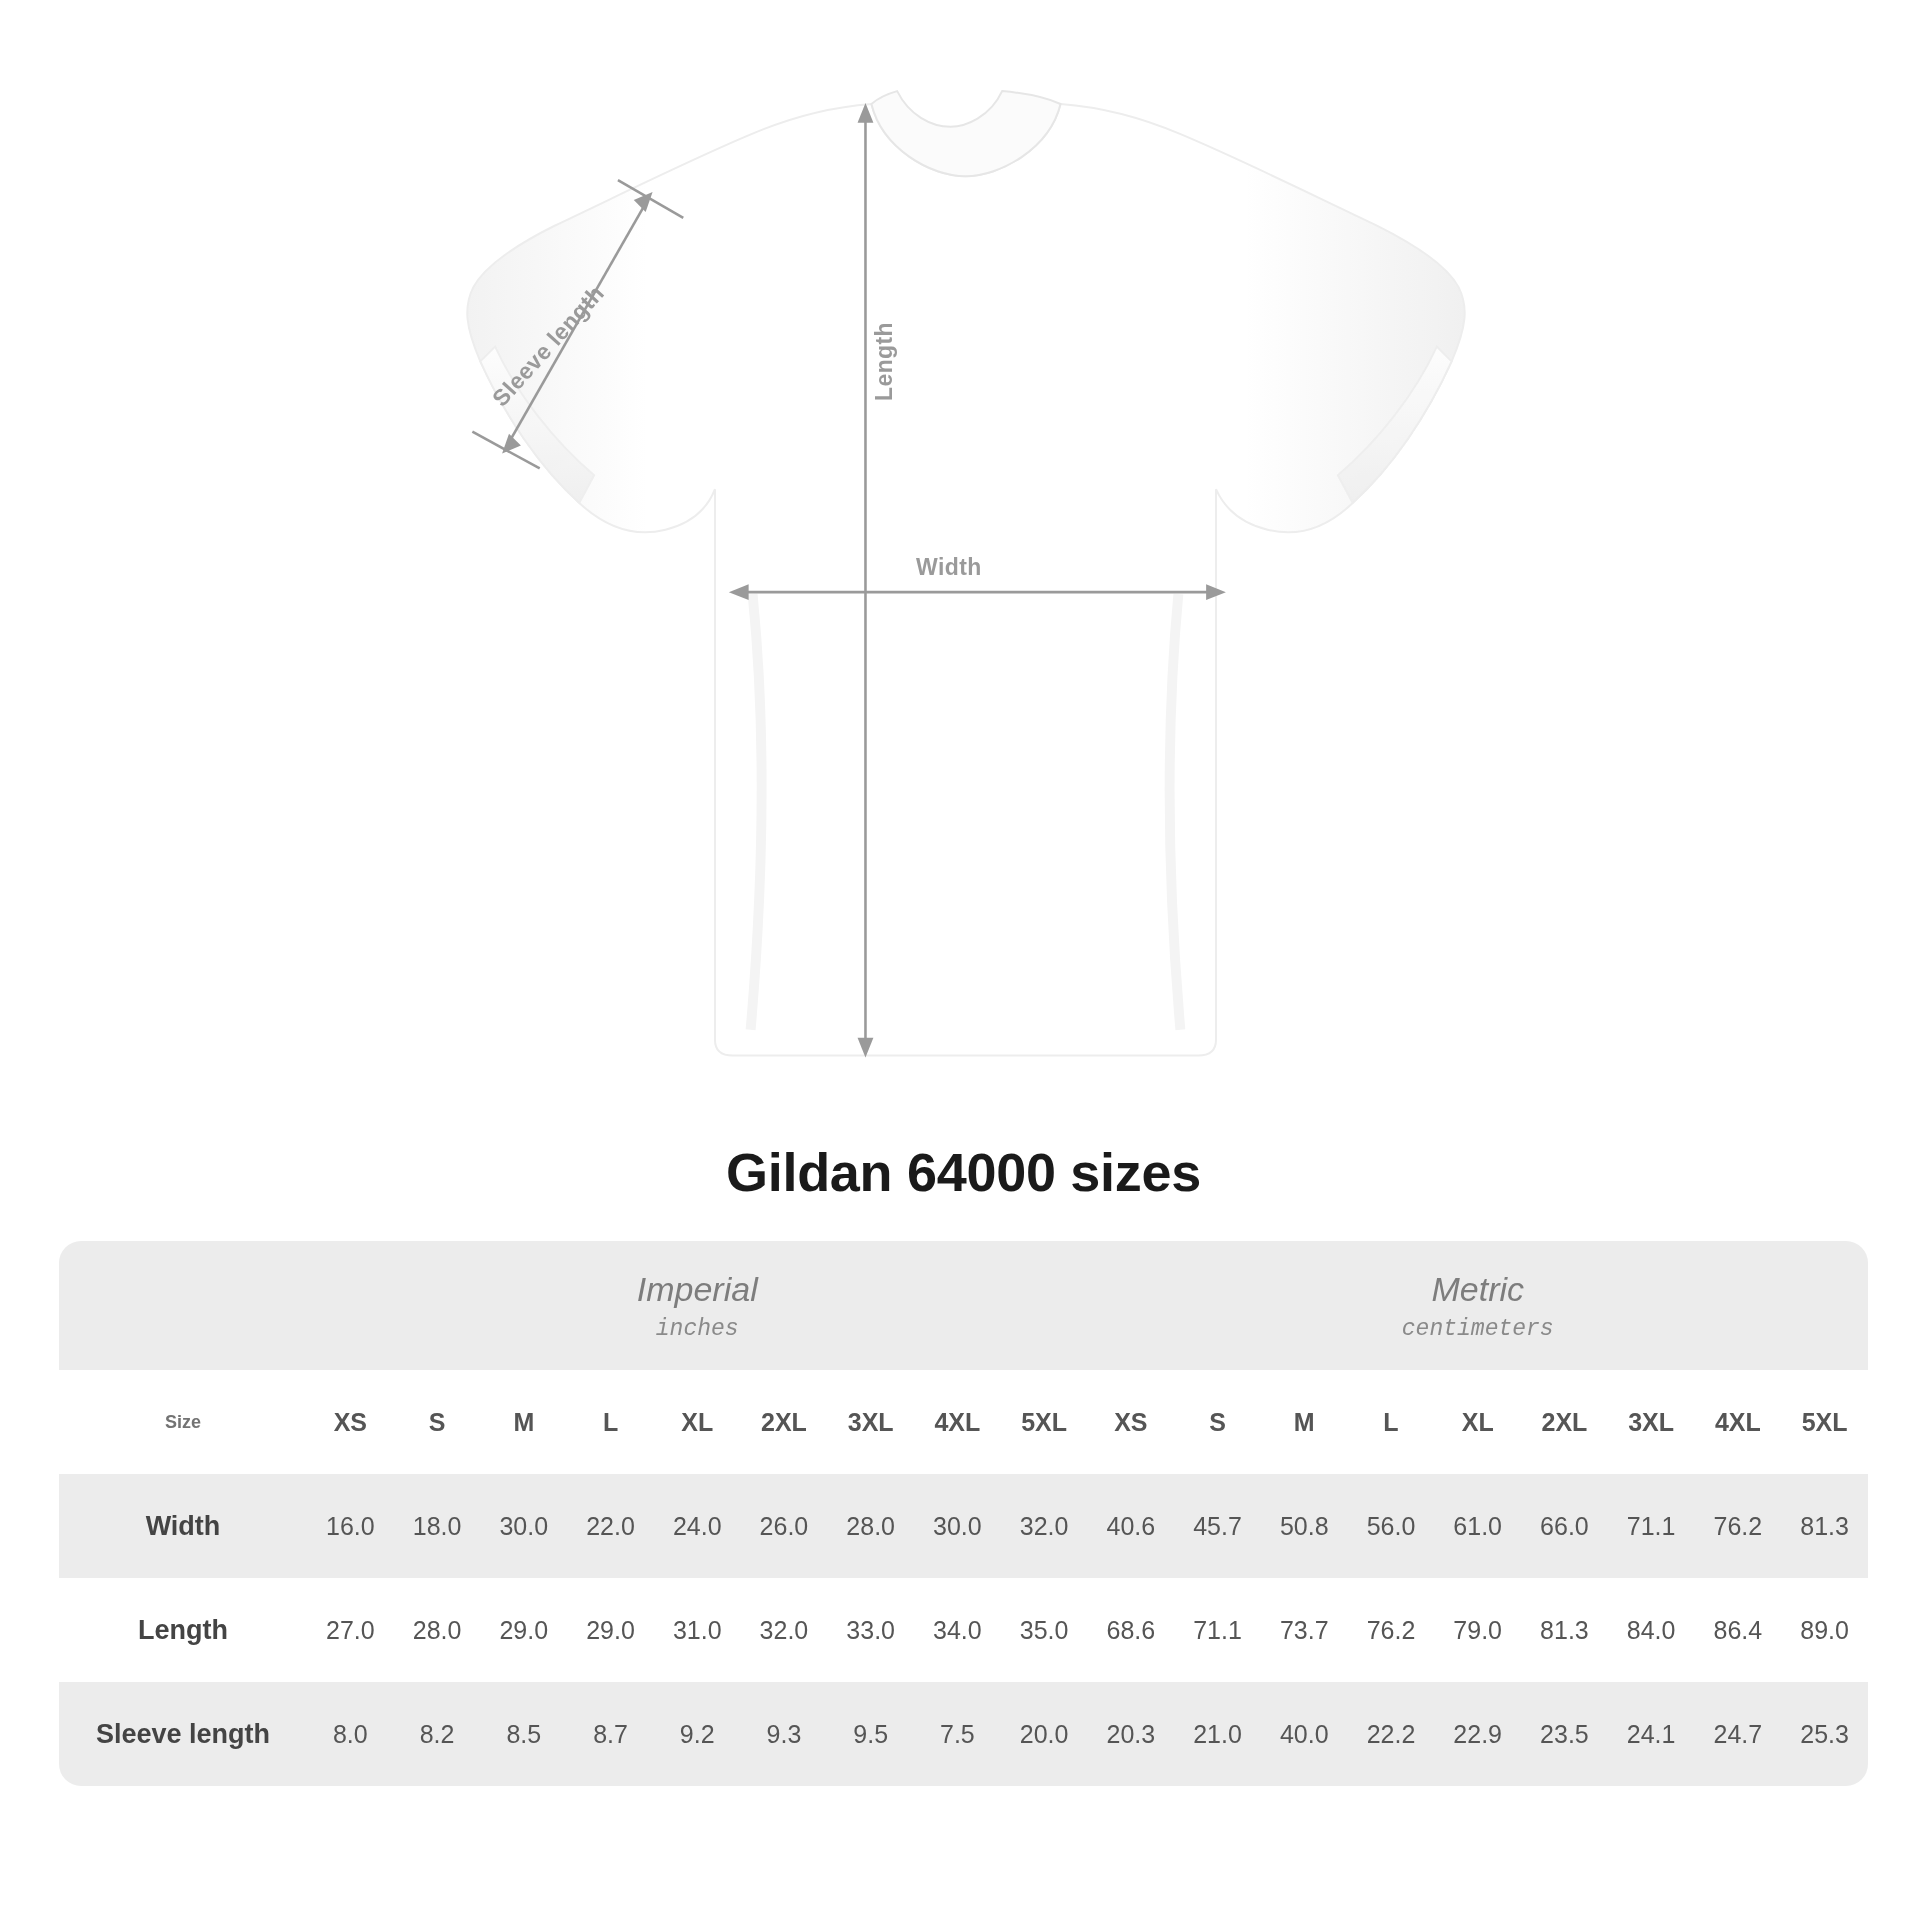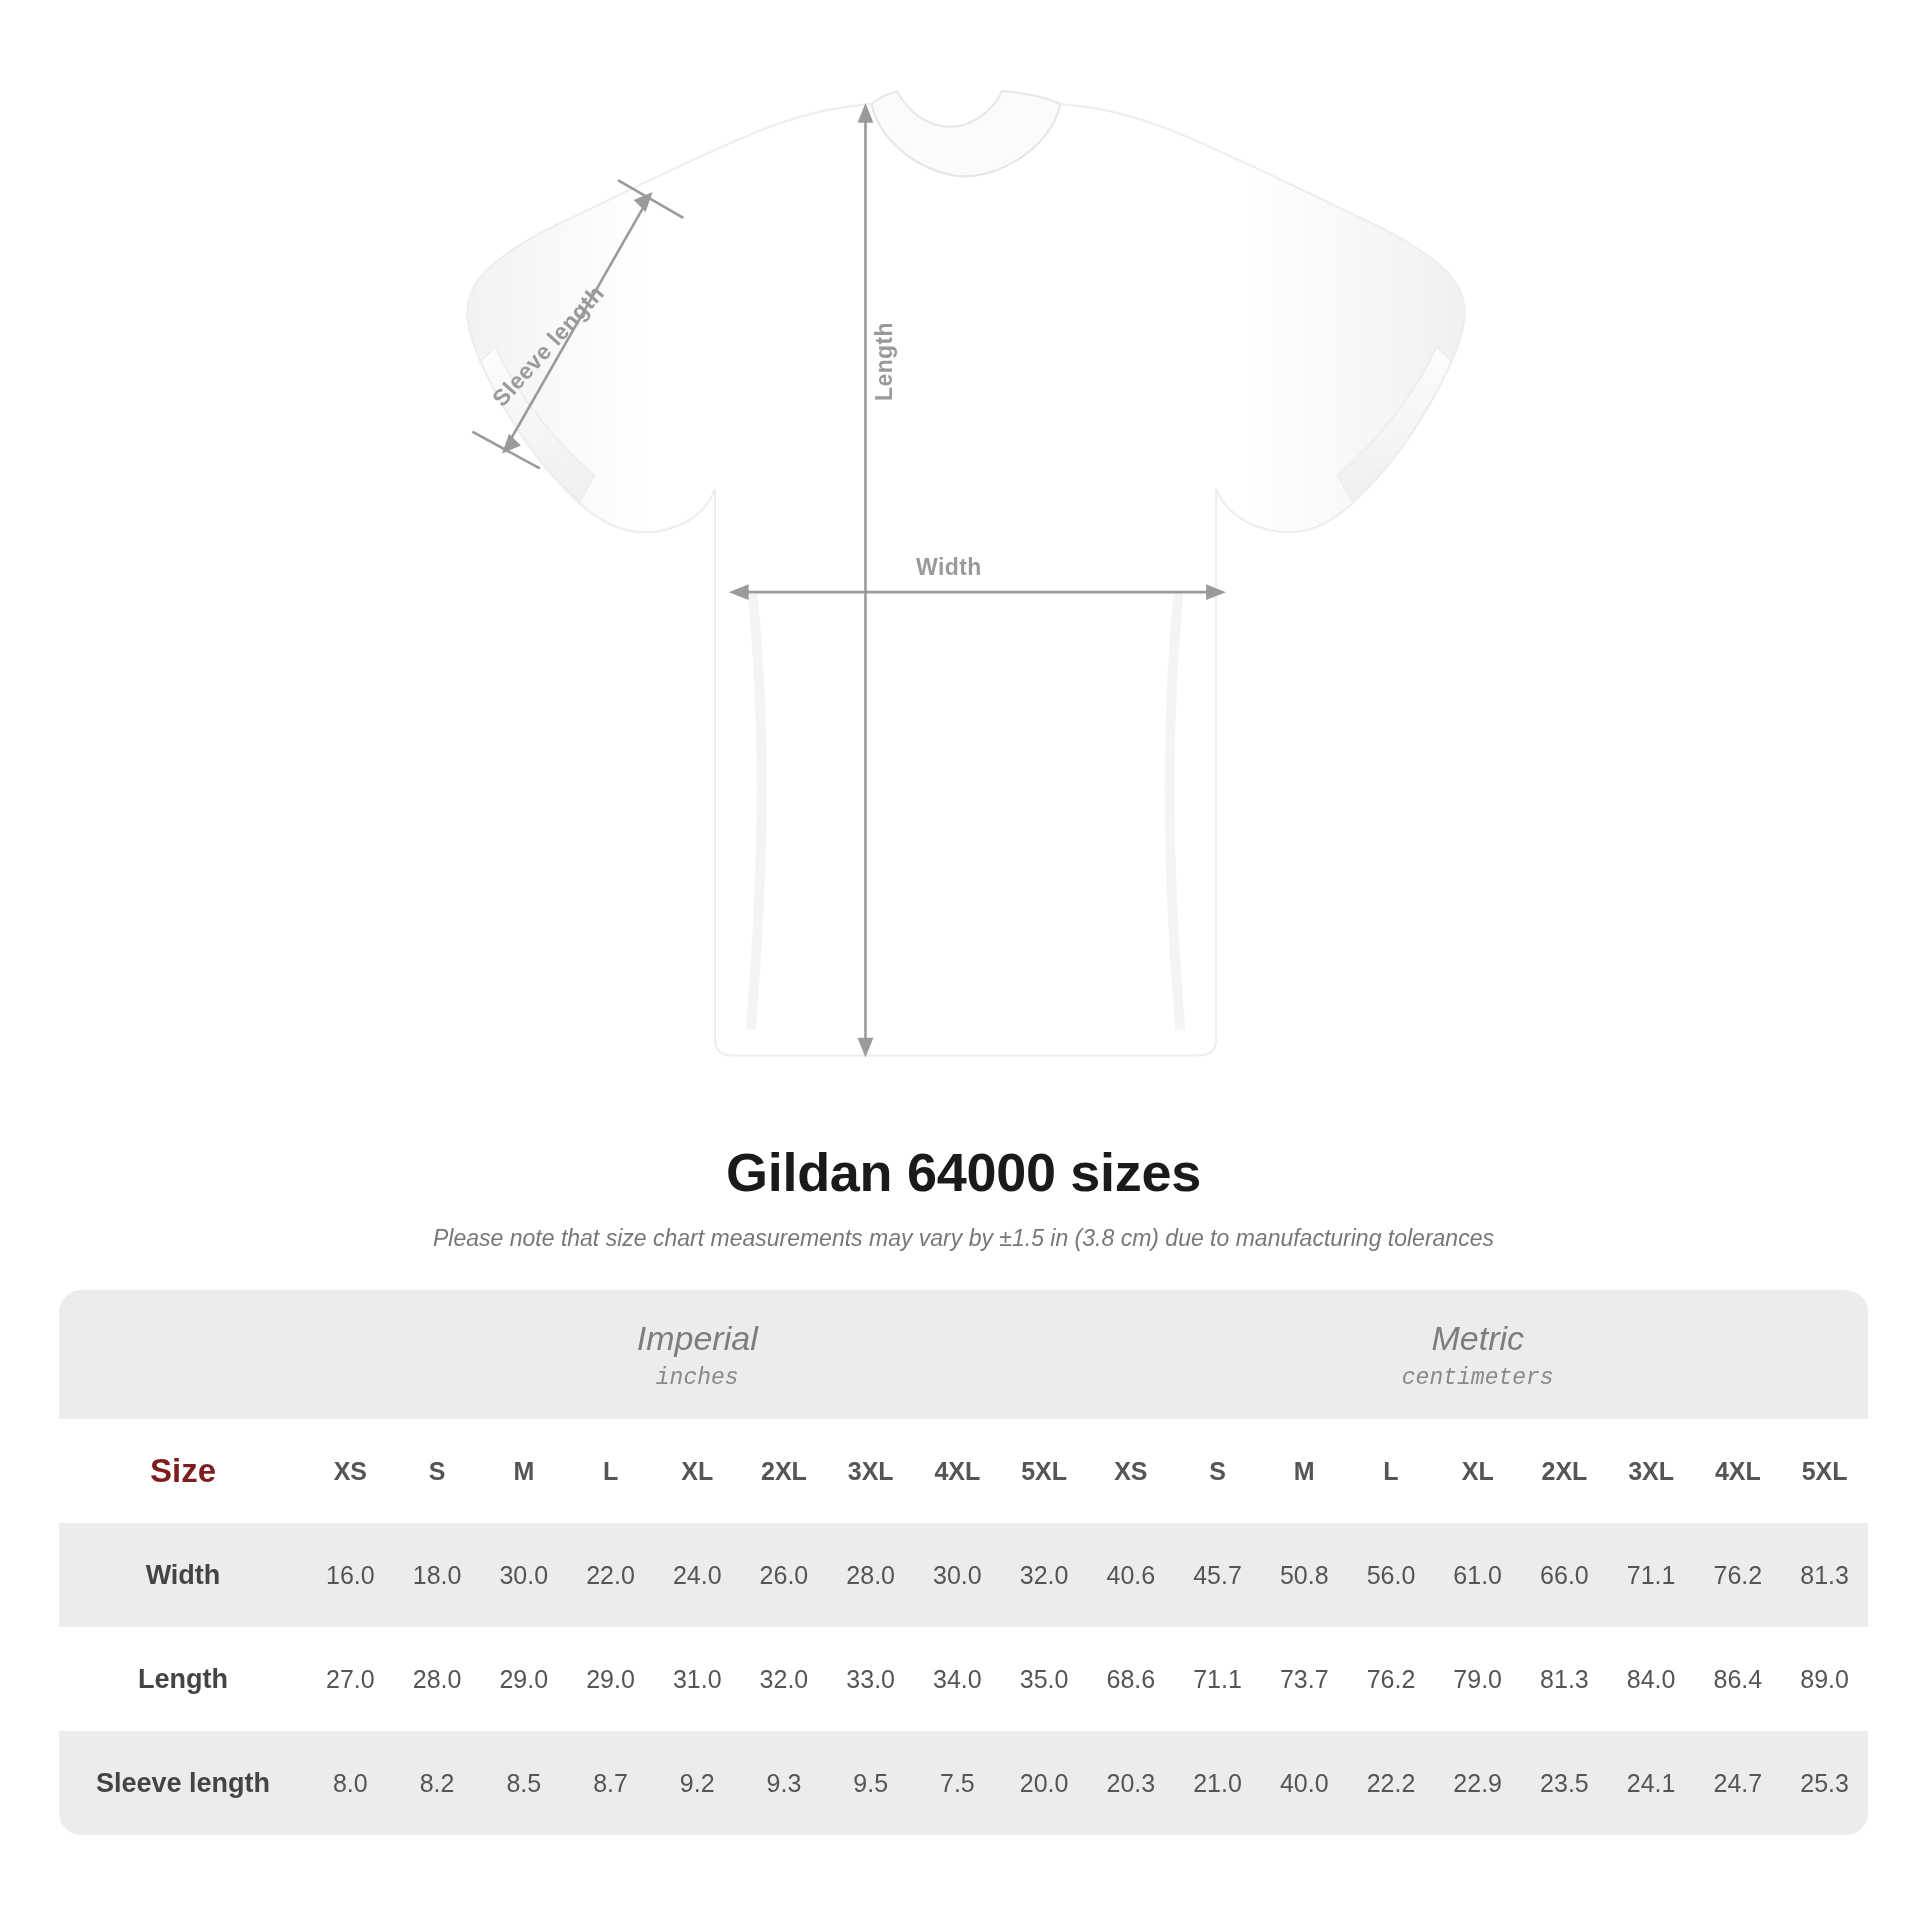--- a/index.html
+++ b/index.html
@@ -119,22 +119,22 @@
   
   .size-row td {
     background: #ffffff;
     height: 104px;
     font-weight: bold;
     color: #666666;
     font-size: 26px;
   }
   .size-row td.rowlabel {
     font-weight: bold;
-    color: #7f1d1d;
-    font-size: 33px;
+    color: #737373;
+    font-size: 18px;
   }
   
   .data-row td {
     height: 104px;
     font-size: 27px;
     color: #555555;
   }
   .data-row.shade td { background: #ececec; }
   .data-row.plain td { background: #ffffff; }
   .data-row td.rowlabel {
@@ -218,21 +218,20 @@
       </g>
     </svg>
 
     <div class="dim-label label-width">Width</div>
     <div class="dim-label label-length">Length</div>
     <div class="dim-label label-sleeve">Sleeve length</div>
   </div>
 
   <div class="title-block">
     <h1 class="chart-title">Gildan 64000 sizes</h1>
-    <div class="chart-note">Please note that size chart measurements may vary by ±1.5 in (3.8 cm) due to manufacturing tolerances</div>
   </div>
 
   <div class="table-wrap">
     <table class="size-table">
       <tbody>
         <tr class="unit-row">
           <td class="corner col-label"></td>
           <td colspan="9">
             <div class="unit-name">Imperial</div>
             <div class="unit-sub">inches</div>

